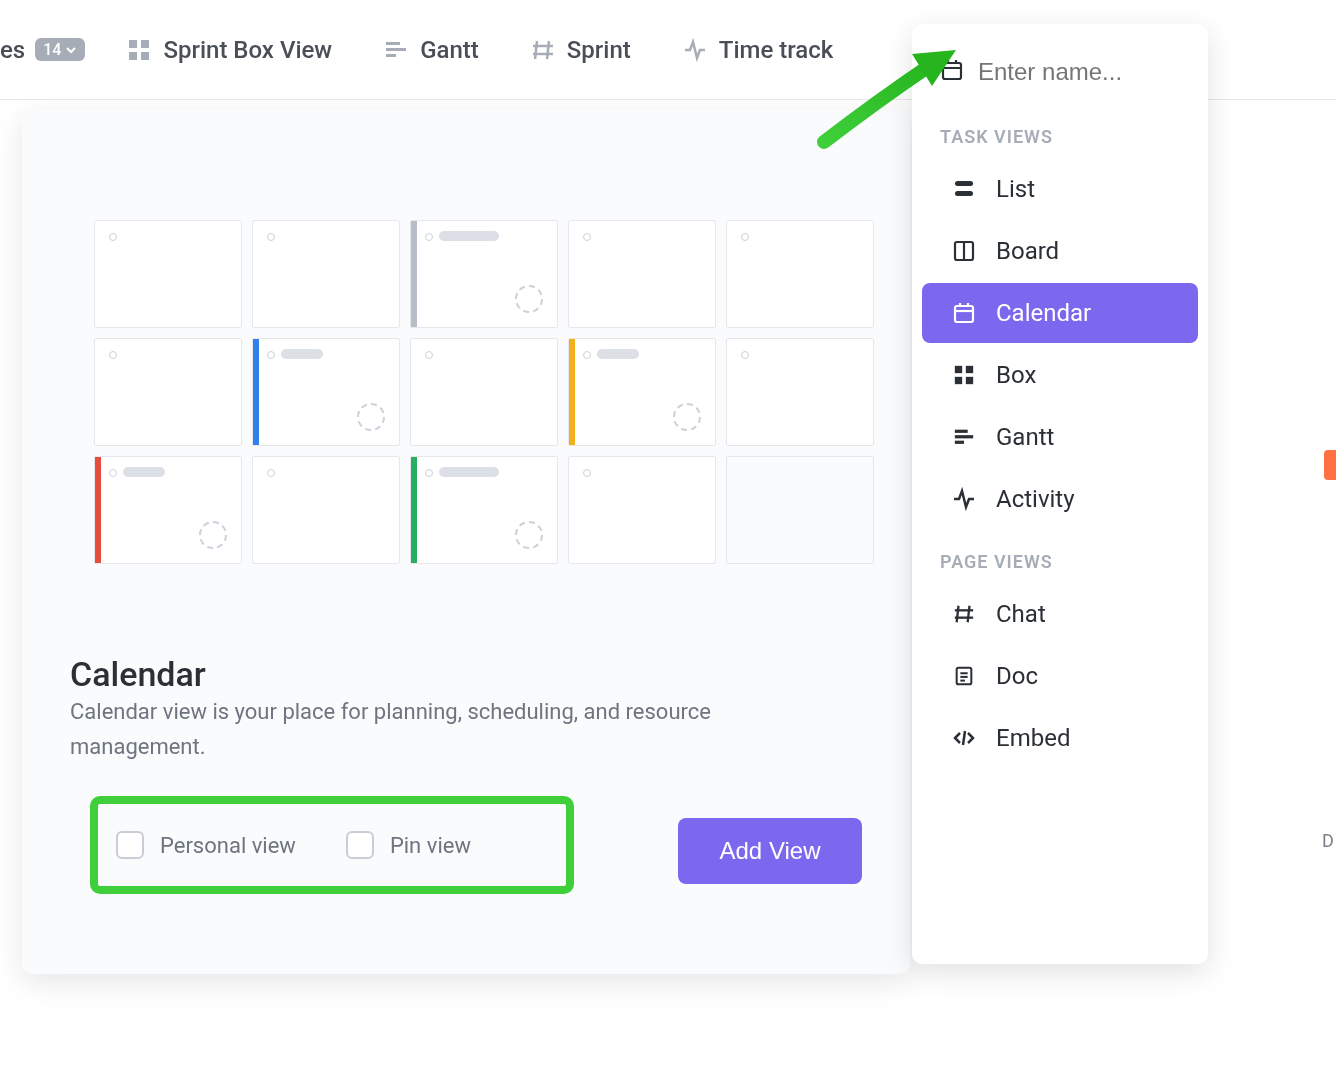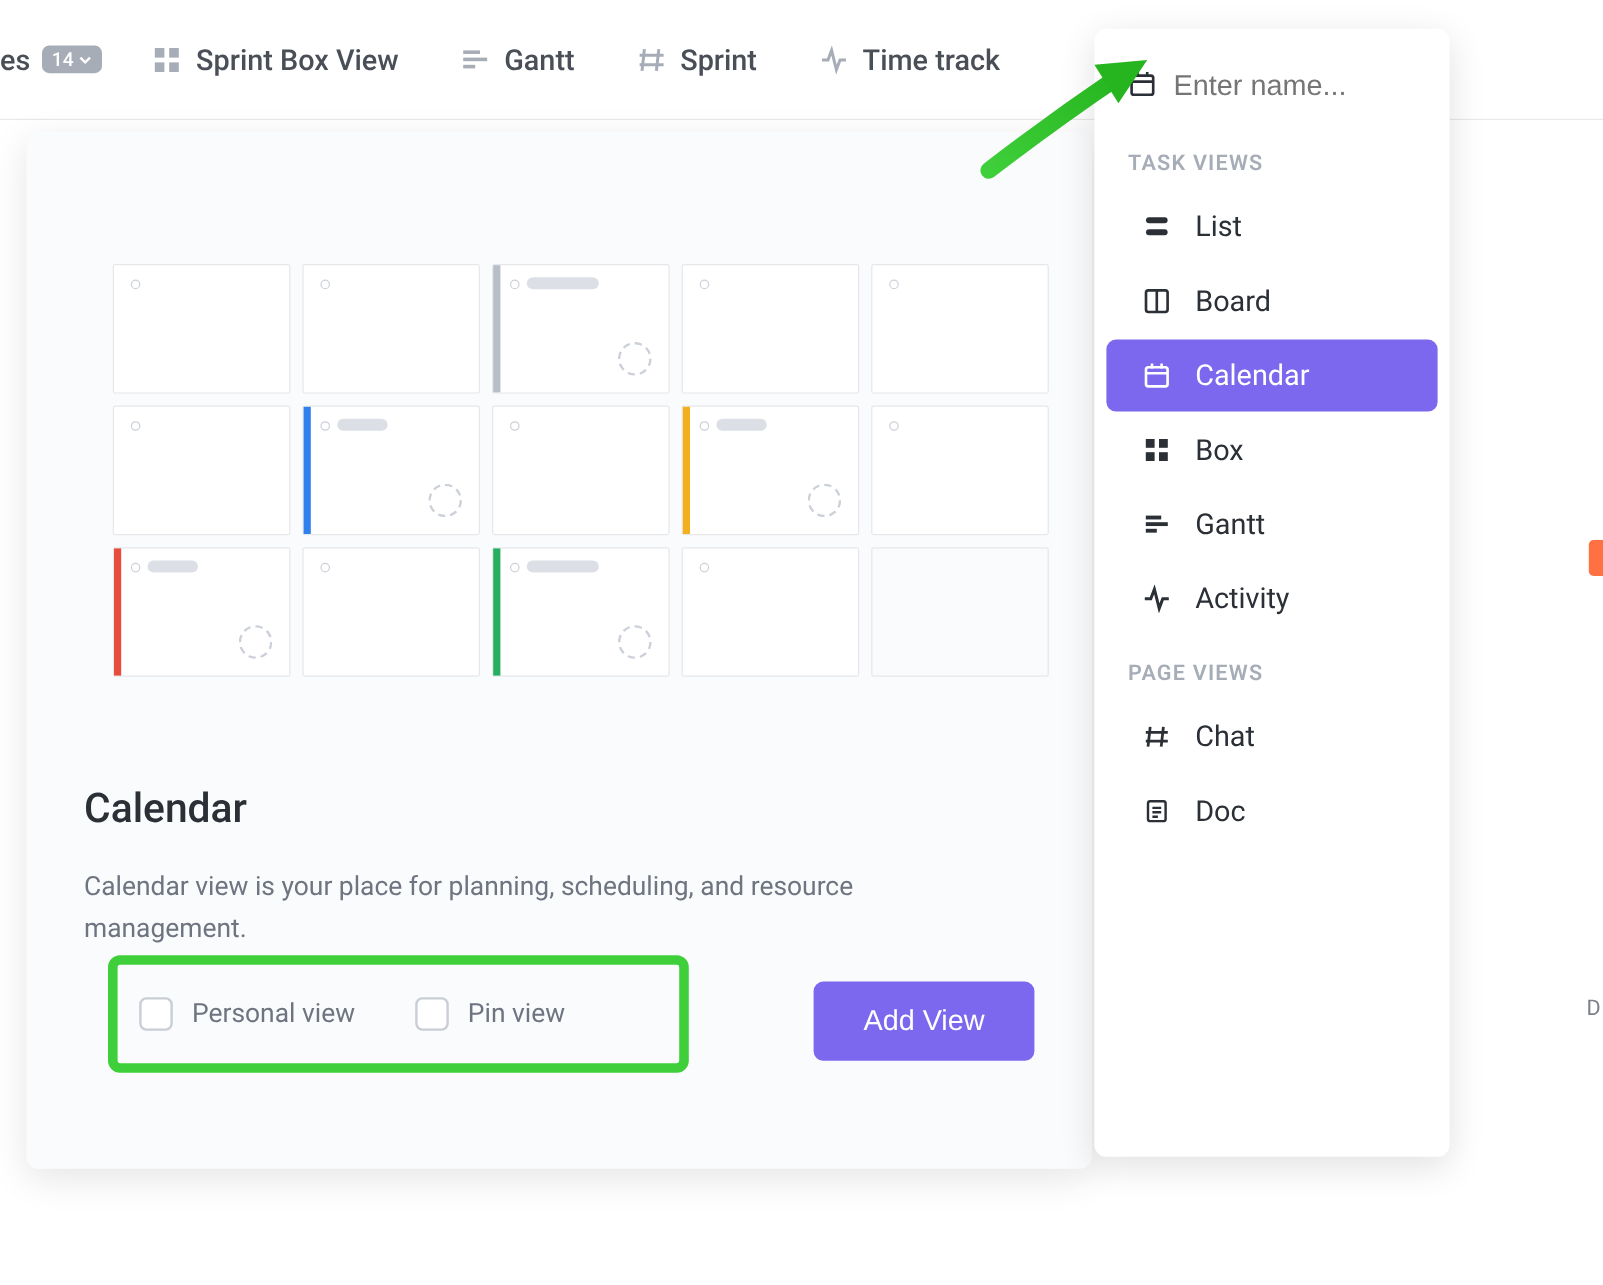--- a/index.html
+++ b/index.html
@@ -89,21 +89,20 @@
   }
 
   
   .card-title {
     margin-top:90px;
     font-size:34px;
     color:#2b2f36;
     font-weight:500;
   }
   .card-desc {
-    margin-top:28px;
     font-size:22px;
     color:#6e7580;
     line-height:1.6;
     max-width:680px;
   }
 
   
   .highlight-box {
     position:absolute;
     left:68px; bottom:80px;
@@ -427,20 +426,30 @@
       <svg width="22" height="22" viewBox="0 0 24 24" fill="none" stroke="#2b2f36" stroke-width="2.2">
           <rect x="4" y="3" width="16" height="18" rx="2"></rect>
           <line x1="8" y1="9" x2="16" y2="9"></line>
           <line x1="8" y1="13" x2="16" y2="13"></line>
           <line x1="8" y1="17" x2="13" y2="17"></line>
         </svg>
     </span>
     <span>Doc</span>
   </div>
 
+  <div class="view-item">
+    <span class="vicon">
+      <svg width="24" height="24" viewBox="0 0 24 24" fill="none" stroke="#2b2f36" stroke-width="2.5">
+          <polyline points="8,7 3,12 8,17"></polyline>
+          <polyline points="16,7 21,12 16,17"></polyline>
+          <line x1="13" y1="5" x2="11" y2="19"></line>
+        </svg>
+    </span>
+    <span>Embed</span>
+  </div>
 
 </div>
 
 <svg class="arrow" viewBox="0 0 140 108">
   <defs>
     <linearGradient id="g" x1="0" y1="1" x2="1" y2="0">
       <stop offset="0" stop-color="#3fcf3a"></stop>
         <stop offset="1" stop-color="#26b51f"></stop>
     </linearGradient>
   </defs>

